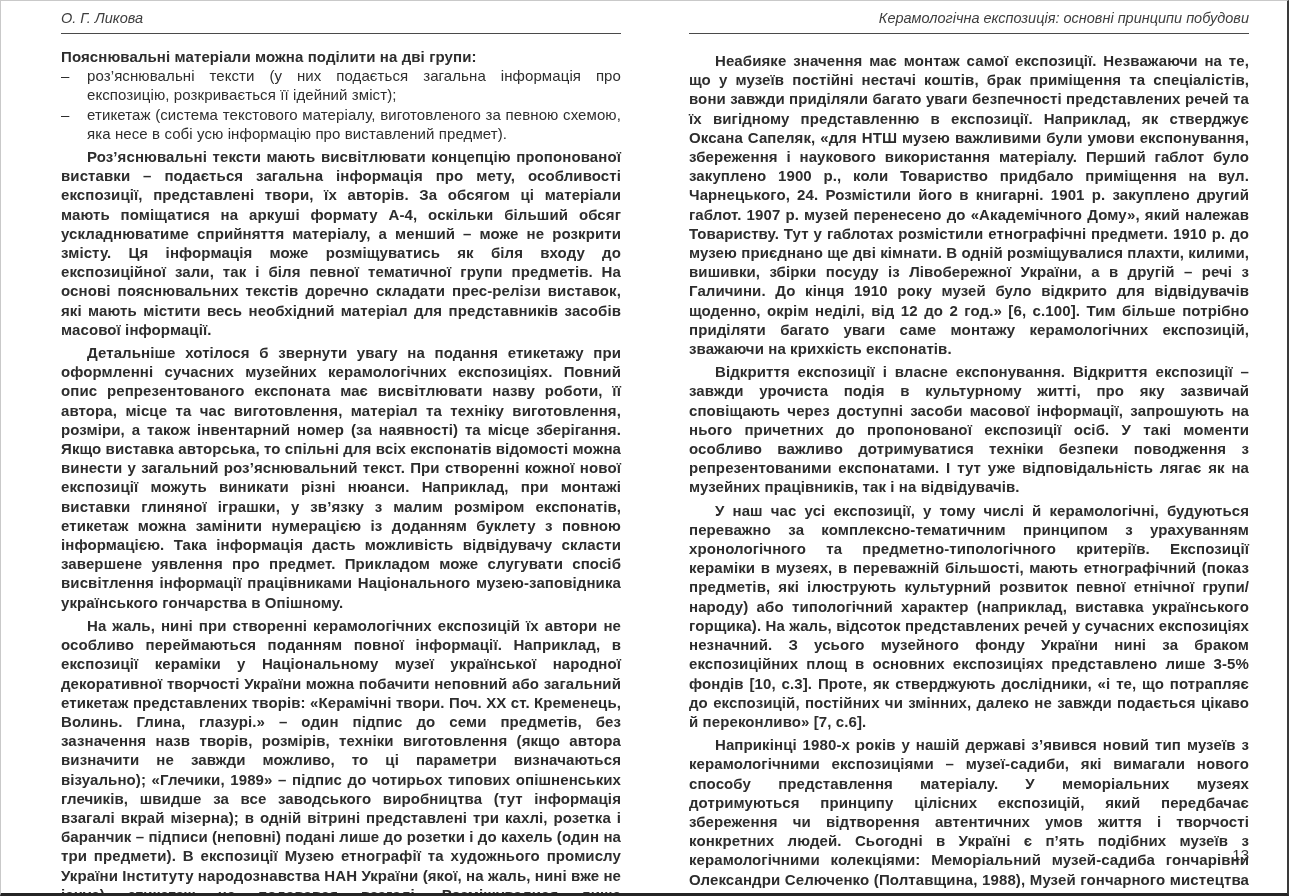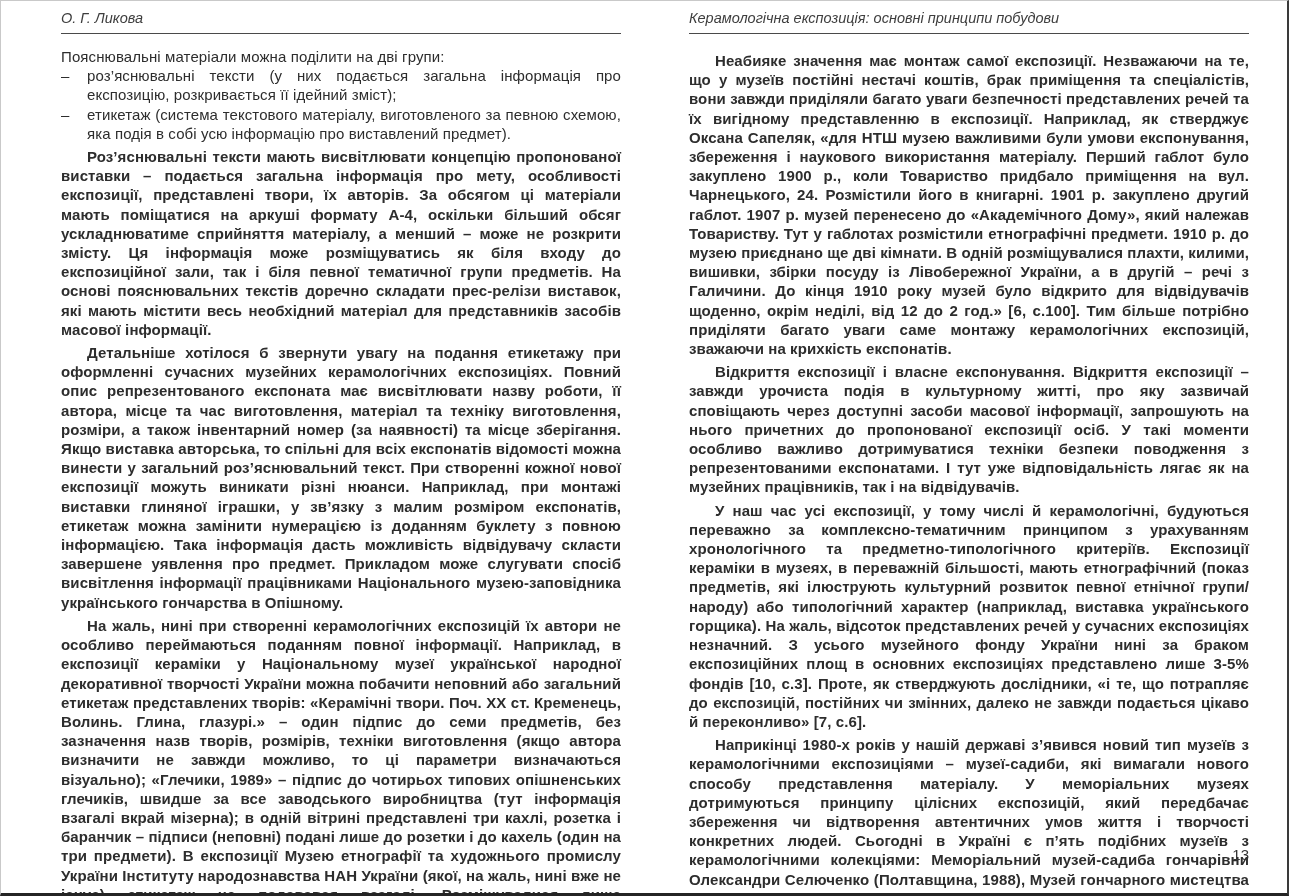--- a/index.html
+++ b/index.html
@@ -29,21 +29,21 @@
   .running-head {
     position: absolute;
     top: 9px;
     left: 0;
     width: 100%;
     font-style: italic;
     font-size: 14.5px;
     color: #3e3e3e;
     white-space: nowrap;
   }
-  .running-head.align-right { }
+  .running-head.align-right { text-align: right; }
   .head-rule {
     position: absolute;
     top: 32px;
     left: 0;
     width: 100%;
     height: 0;
     border-bottom: 1.4px solid #4a4a4a;
   }
 
   .body-text {
@@ -55,21 +55,21 @@
     line-height: 19.2px;
     text-align: justify;
     letter-spacing: 0.1px;
   }
   .body-text p {
     margin: 0;
     padding: 0;
     text-indent: 26px;
   }
   .body-text p.para-gap { margin-top: 4px; font-weight: bold; }
-  .body-text p.no-indent { text-indent: 0; }
+  .body-text p.no-indent { text-indent: 0; font-weight: bold; }
 
   .li {
     display: flex;
     align-items: flex-start;
   }
   .li .marker {
     flex: 0 0 26px;
     text-align: left;
   }
   .li .li-text {
@@ -98,21 +98,21 @@
 
     <div class="body-text">
       <p class="no-indent">Пояснювальні матеріали можна поділити на дві групи:</p>
 
       <div class="li">
         <span class="marker">–</span>
         <span class="li-text">роз’яснювальні тексти (у них подається загальна інформація про експозицію, розкривається її ідейний зміст);</span>
       </div>
       <div class="li">
         <span class="marker">–</span>
-        <span class="li-text">етикетаж (система текстового матеріалу, виготовленого за певною схемою, яка подія в собі усю інформацію про виставлений предмет).</span>
+        <span class="li-text">етикетаж (система текстового матеріалу, виготовленого за певною схемою, яка несе в собі усю інформацію про виставлений предмет).</span>
       </div>
 
       <p class="para-gap">Роз’яснювальні тексти мають висвітлювати концепцію пропонованої виставки – подається загальна інформація про мету, особливості експозиції, представлені твори, їх авторів. За обсягом ці матеріали мають поміщатися на аркуші формату А-4, оскільки більший обсяг ускладнюватиме сприйняття матеріалу, а менший – може не розкрити змісту. Ця інформація може розміщуватись як біля входу до експозиційної зали, так і біля певної тематичної групи предметів. На основі пояснювальних текстів доречно складати прес-релізи виставок, які мають містити весь необхідний матеріал для представників засобів масової інформації.</p>
       <p class="para-gap">Детальніше хотілося б звернути увагу на подання етикетажу при оформленні сучасних музейних керамологічних експозиціях. Повний опис репрезентованого експоната має висвітлювати назву роботи, її автора, місце та час виготовлення, матеріал та техніку виготовлення, розміри, а також інвентарний номер (за наявності) та місце зберігання. Якщо виставка авторська, то спільні для всіх експонатів відомості можна винести у загальний роз’яснювальний текст. При створенні кожної нової експозиції можуть виникати різні нюанси. Наприклад, при монтажі виставки глиняної іграшки, у зв’язку з малим розміром експонатів, етикетаж можна замінити нумерацією із доданням буклету з повною інформацією. Така інформація дасть можливість відвідувачу скласти завершене уявлення про предмет. Прикладом може слугувати спосіб висвітлення інформації працівниками Національного музею-заповідника українського гончарства в Опішному.</p>
       <p class="para-gap">На жаль, нині при створенні керамологічних експозицій їх автори не особливо переймаються поданням повної інформації. Наприклад, в експозиції кераміки у Національному музеї української народної декоративної творчості України можна побачити неповний або загальний етикетаж представлених творів: «Керамічні твори. Поч. ХХ ст. Кременець, Волинь. Глина, глазурі.» – один підпис до семи предметів, без зазначення назв творів, розмірів, техніки виготовлення (якщо автора визначити не завжди можливо, то ці параметри визначаються візуально); «Глечики, 1989» – підпис до чотирьох типових опішненських глечиків, швидше за все заводського виробництва (тут інформація взагалі вкрай мізерна); в одній вітрині представлені три кахлі, розетка і баранчик – підписи (неповні) подані лише до розетки і до кахель (один на три предмети). В експозиції Музею етнографії та художнього промислу України Інституту народознавства НАН України (якої, на жаль, нині вже не існує) етикетаж не подавався взагалі. Розміщувалися лише роз’яснювальні тексти біля кожної вітрини із відомостями про регіон, представлений ком</p>
     </div>
 
   </div>
 
   <div class="page page-right">

